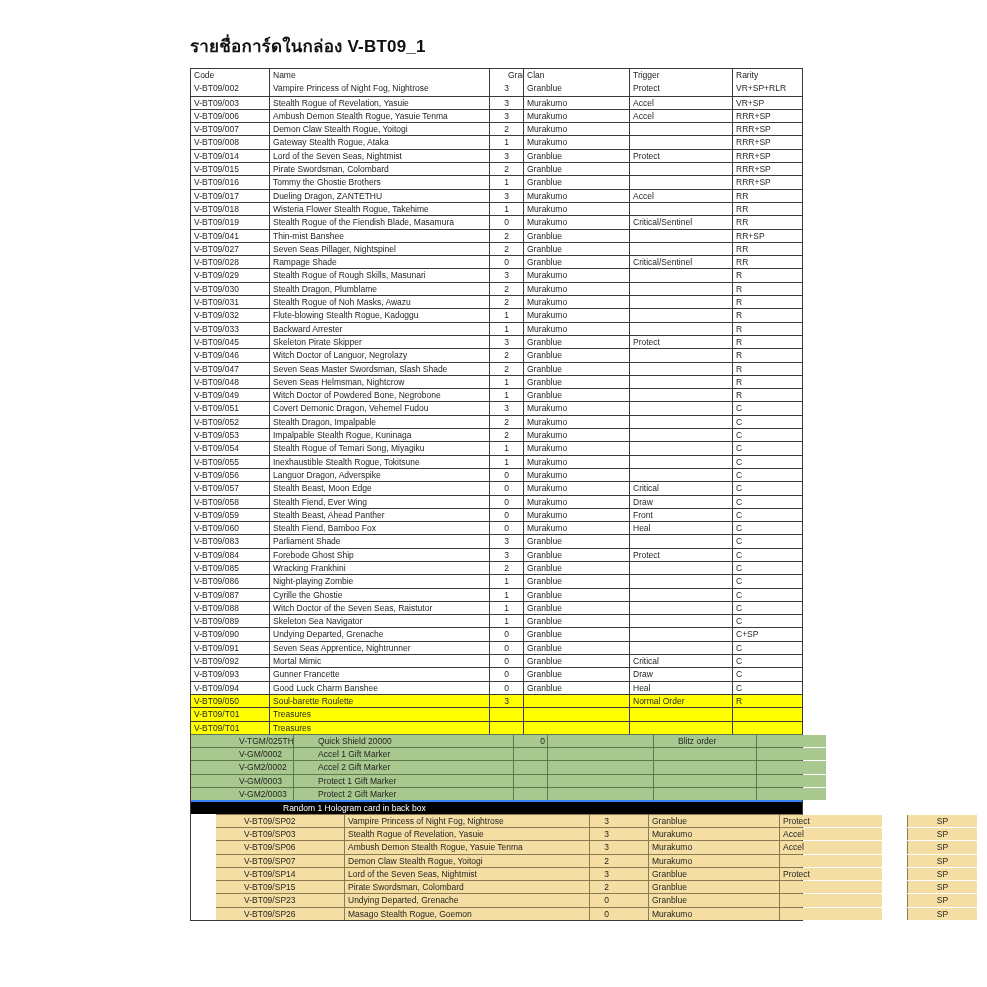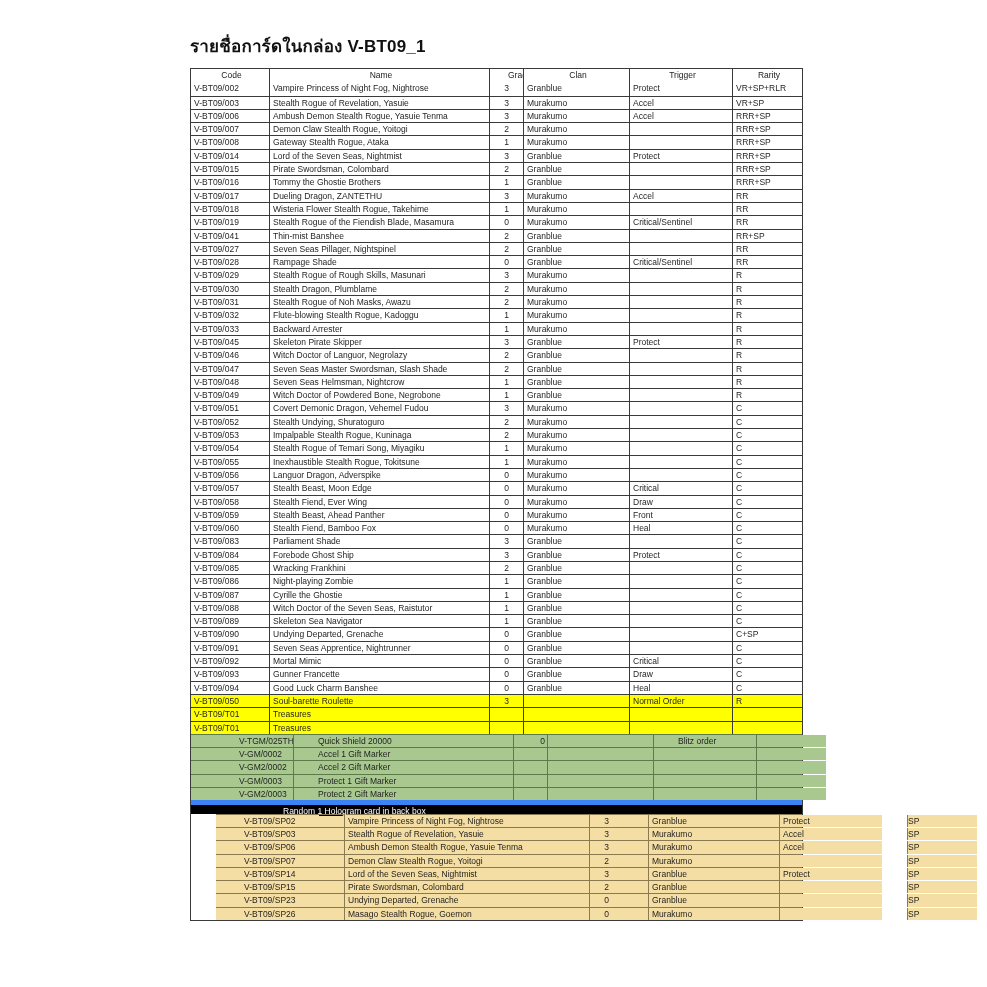--- a/index.html
+++ b/index.html
@@ -53,31 +53,31 @@
     overflow: hidden;
     flex: none;
   }
   .cell:first-child { border-left: none; }
   .col-code    { width: 78px; }
   .col-name    { width: 220px; }
   .col-grade   { width: 34px; text-align: center; padding-left: 0; }
   .col-clan    { width: 106px; }
   .col-trigger { width: 103px; }
   .col-rarity  { width: 70px; }
-  .header-row .cell { font-size: 8.5px; color: #222222; text-align: center; }
+  .header-row .cell { font-size: 8.5px; color: #222222; text-align: left; }
   .header-row .col-grade { text-align: right; padding-left: 18px; }
   .row-yellow, .row-yellow .cell { background: var(--row-yellow); }
   .row-green,  .row-green  .cell { background: var(--row-green); }
   .row-green .cell, .row-green { border-color: #5d7a4a; padding-left: 24px; }
   .row-tan,    .row-tan    .cell { background: var(--row-tan); margin-left: 25px; }
   .row-tan .cell, .row-tan { border-color: #8a7a52; }
-  .row-tan .col-rarity { text-align: left; padding-left: 0; }
+  .row-tan .col-rarity { text-align: center; padding-left: 0; }
   .divider-row {
     background: var(--divider-bg);
-    border-top: 5px solid #3b82f6;
+    border-top: 2px solid #3b82f6;
     text-decoration: underline;
   }
   .divider-row span {
     font-size: 8.5px;
     line-height: 13px;
     color: var(--divider-text);
     padding-left: 92px;
     white-space: nowrap;
   }
 </style>
@@ -291,21 +291,21 @@
         <div class="row row-plain">
           <div class="cell col-code">V-BT09/051</div>
           <div class="cell col-name">Covert Demonic Dragon, Vehemel Fudou</div>
           <div class="cell col-grade">3</div>
           <div class="cell col-clan">Murakumo</div>
           <div class="cell col-trigger"></div>
           <div class="cell col-rarity">C</div>
         </div>
         <div class="row row-plain">
           <div class="cell col-code">V-BT09/052</div>
-          <div class="cell col-name">Stealth Undying, Shuratoguro</div>
+          <div class="cell col-name">Stealth Dragon, Impalpable</div>
           <div class="cell col-grade">2</div>
           <div class="cell col-clan">Murakumo</div>
           <div class="cell col-trigger"></div>
           <div class="cell col-rarity">C</div>
         </div>
         <div class="row row-plain">
           <div class="cell col-code">V-BT09/053</div>
           <div class="cell col-name">Impalpable Stealth Rogue, Kuninaga</div>
           <div class="cell col-grade">2</div>
           <div class="cell col-clan">Murakumo</div>

